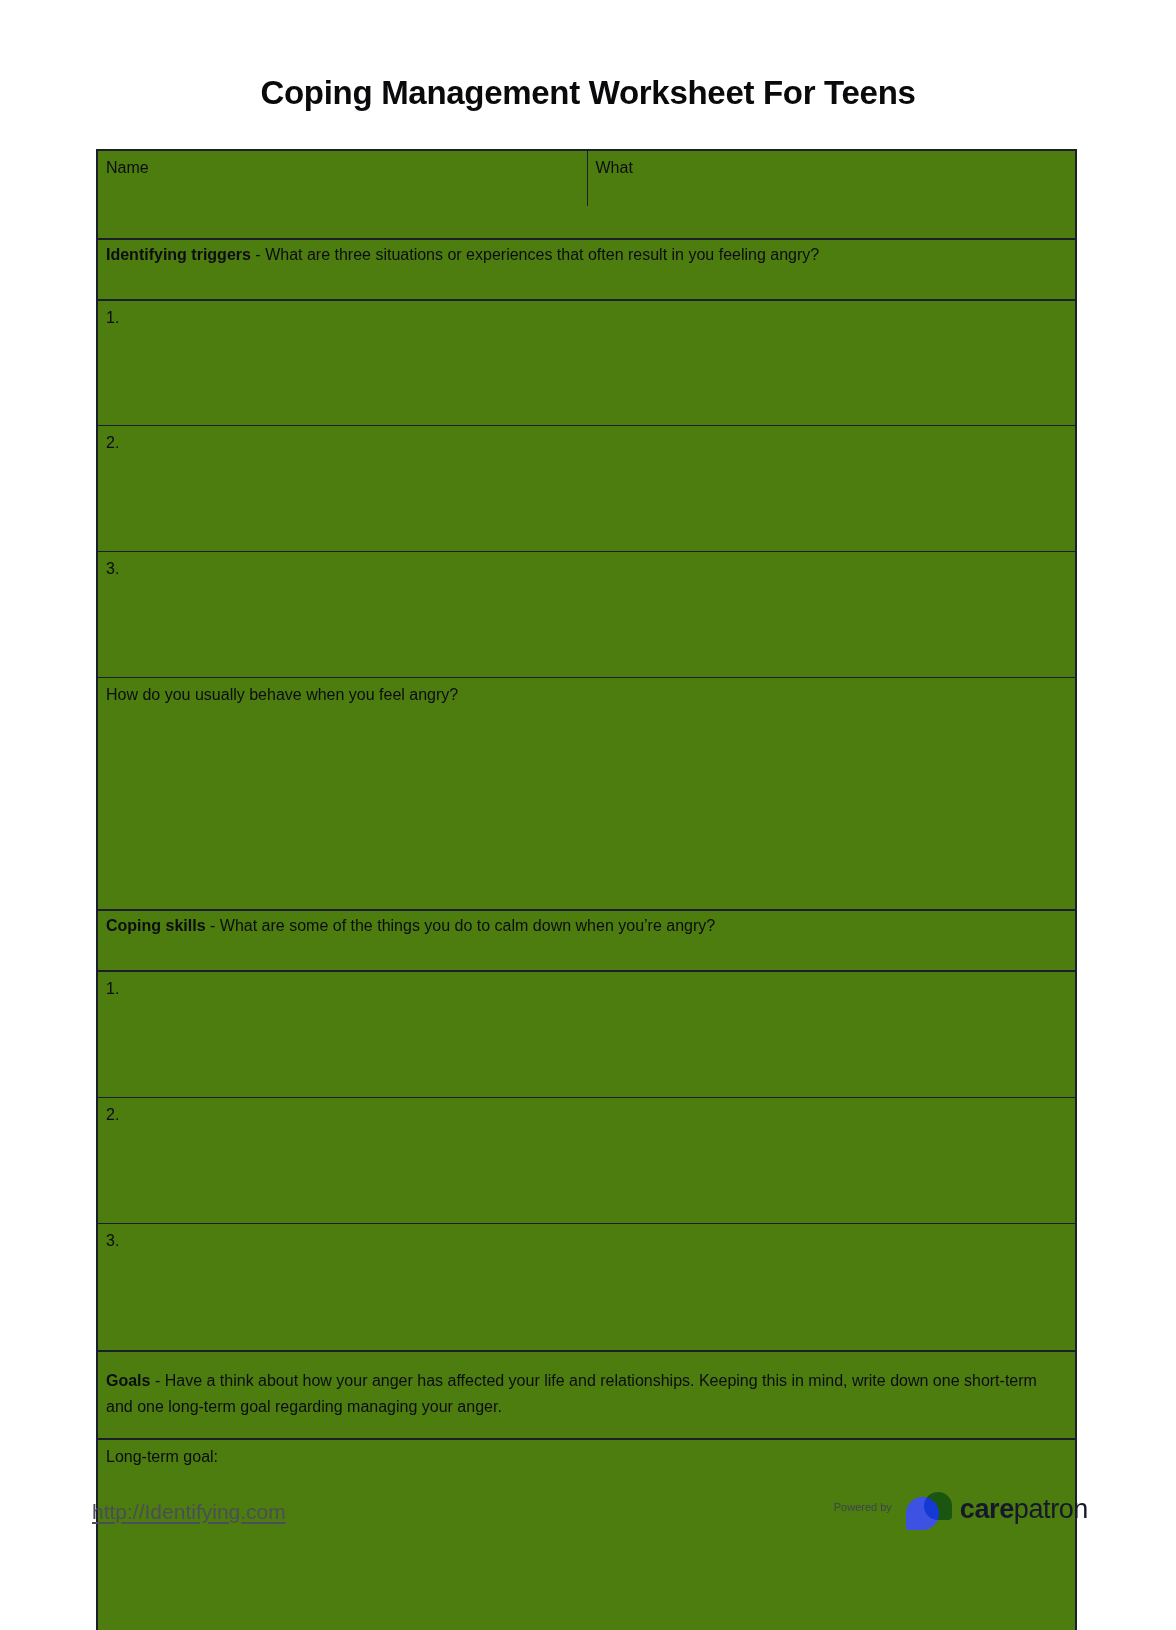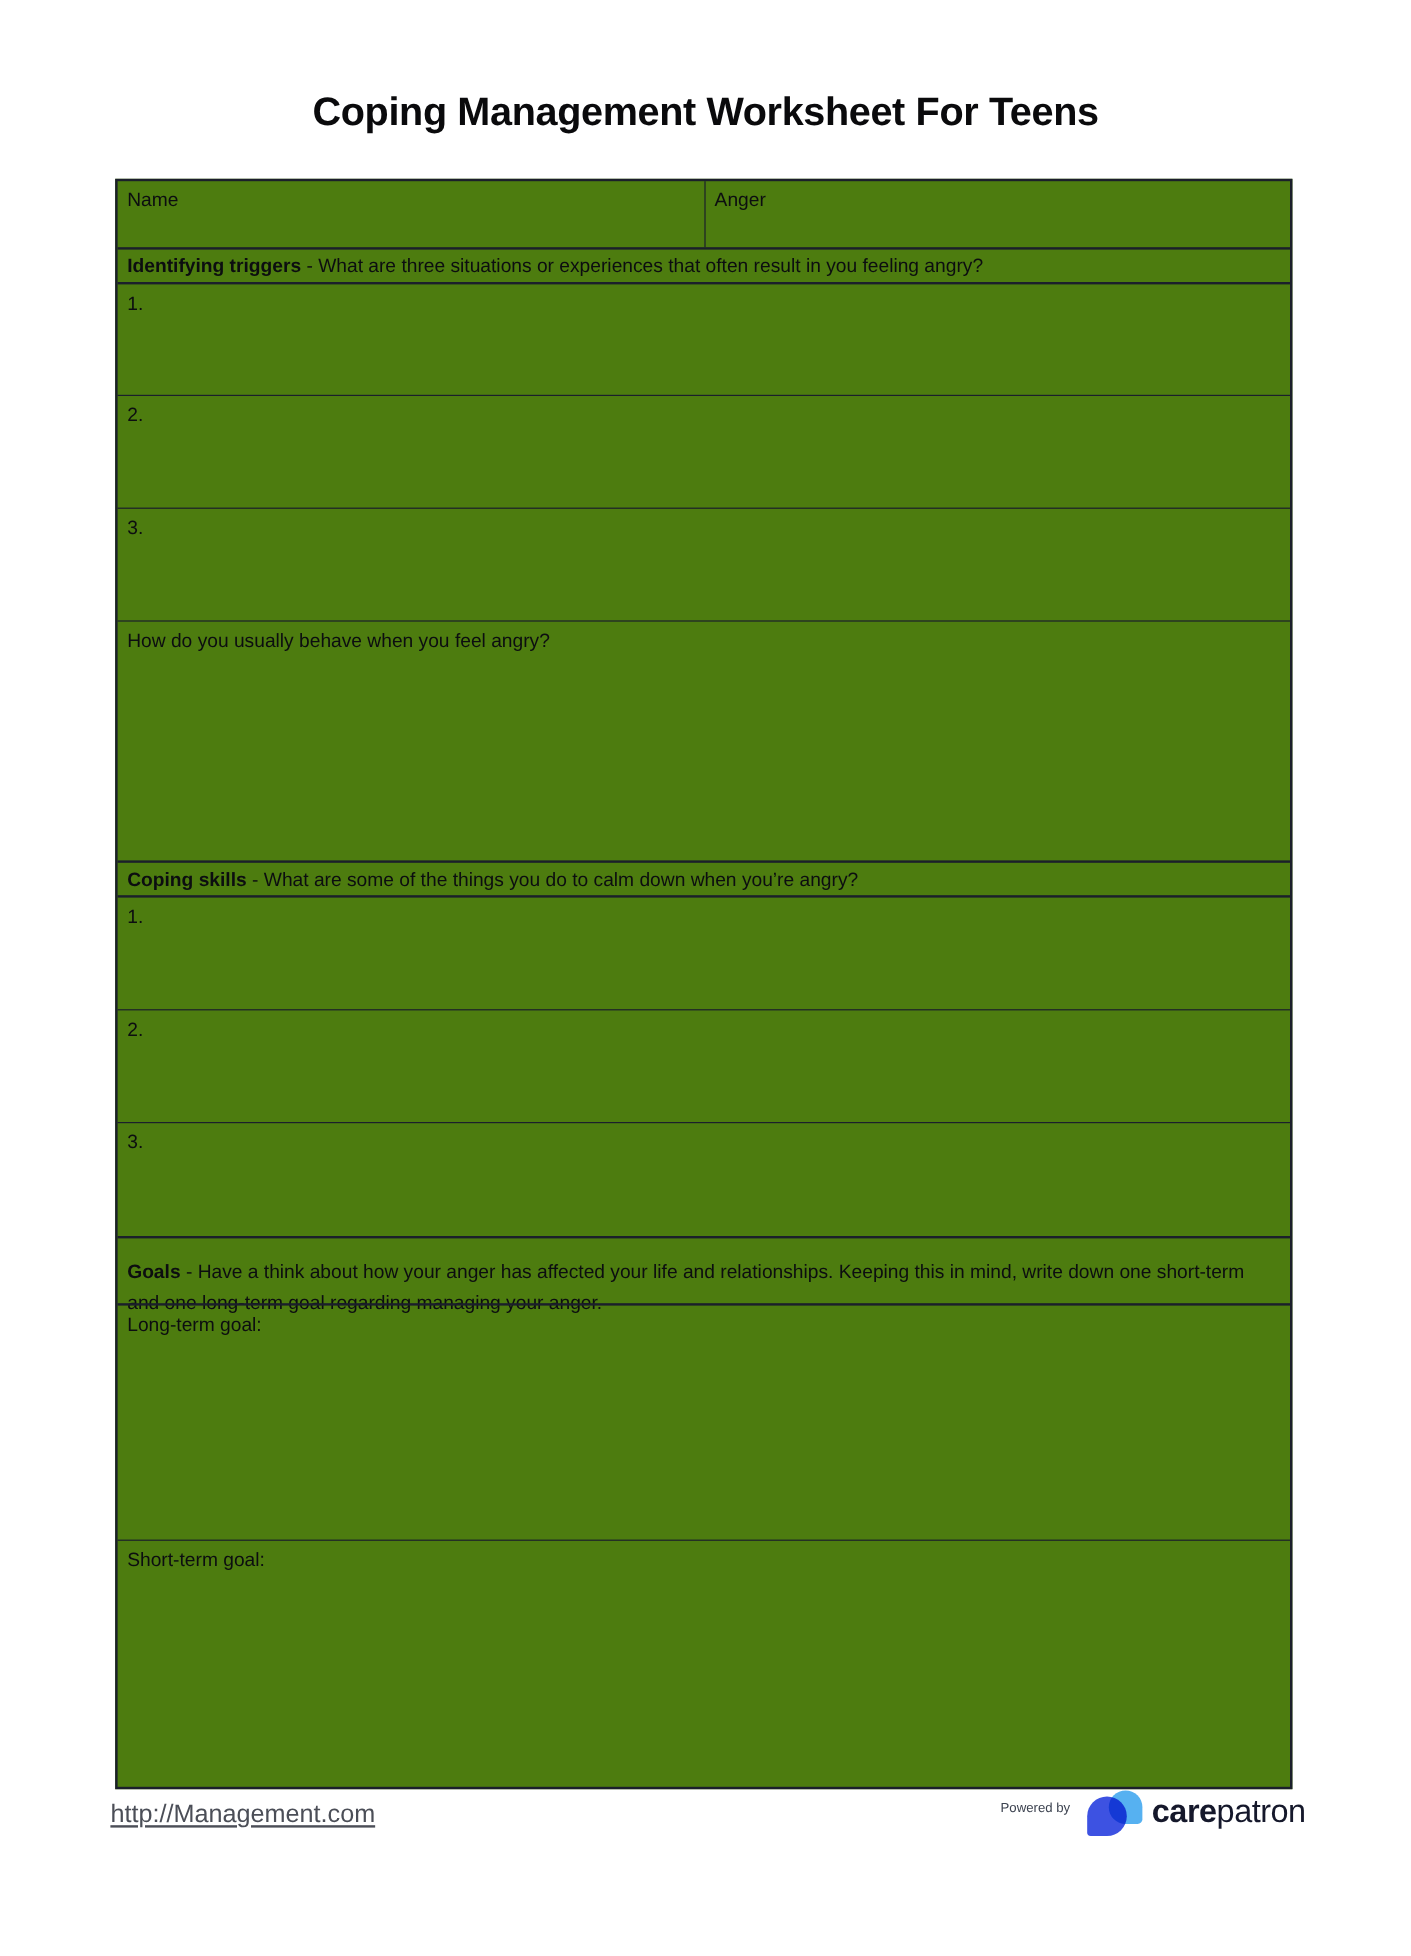--- a/index.html
+++ b/index.html
@@ -35,21 +35,21 @@
     width:981px;
     border:2px solid var(--border);
     background:#4d7c0f;
   }
   .t-row{
     position:relative;
     width:100%;
     font-size:16px;
     line-height:21px;
   }
-  .t-row + .t-row{border-top:1.5px solid var(--border);}
+  .t-row + .t-row{border-top:1.5px solid var(--border);margin-top:32px;}
   .t-row.header-row{border-top-width:2px;}
   .header-row + .t-row{border-top-width:2px;}
   .cell-pad{padding:6px 8px;}
   .r-namedate{height:55px;display:flex;}
   .r-namedate .half{width:50%;height:100%;}
   .r-namedate .half + .half{border-left:1.5px solid var(--border);}
   .r-head{height:29px;}
   .r-item{height:94px;}
   .r-item-c{height:95px;}
   .r-behavior{height:200px;}
@@ -122,21 +122,21 @@
 
   <div class="page-title">Coping Management Worksheet For Teens</div>
 
   <div class="worksheet-table">
 
     <div class="t-row r-namedate">
       <div class="half cell-pad">
         <span>Name</span>
       </div>
       <div class="half cell-pad">
-        <span>Anger</span>
+        <span>What</span>
       </div>
     </div>
 
     <div class="t-row r-head cell-pad header-row" style="padding-top:4px;">
       <span class="bold">Identifying triggers</span><span> - What are three situations or experiences that often result in you feeling angry?</span>
     </div>
 
     <div class="t-row r-item cell-pad">
       <span>1.</span>
     </div>
@@ -172,21 +172,21 @@
     <div class="t-row r-long cell-pad">
       <span>Long-term goal:</span>
     </div>
 
     <div class="t-row r-short cell-pad">
       <span>Short-term goal:</span>
     </div>
 
   </div>
 
-  <a class="footer-link" href="#">http://Management.com</a>
+  <a class="footer-link" href="#">http://Identifying.com</a>
 
   <div class="footer-brand">
     <span class="powered-by">Powered by</span>
     <span class="logo-icon">
       <span class="logo-bubble-dark"></span>
       <span class="logo-bubble-light"></span>
     </span>
     <span class="brand-name"><span class="care">care</span><span class="patron">patron</span></span>
   </div>
 

